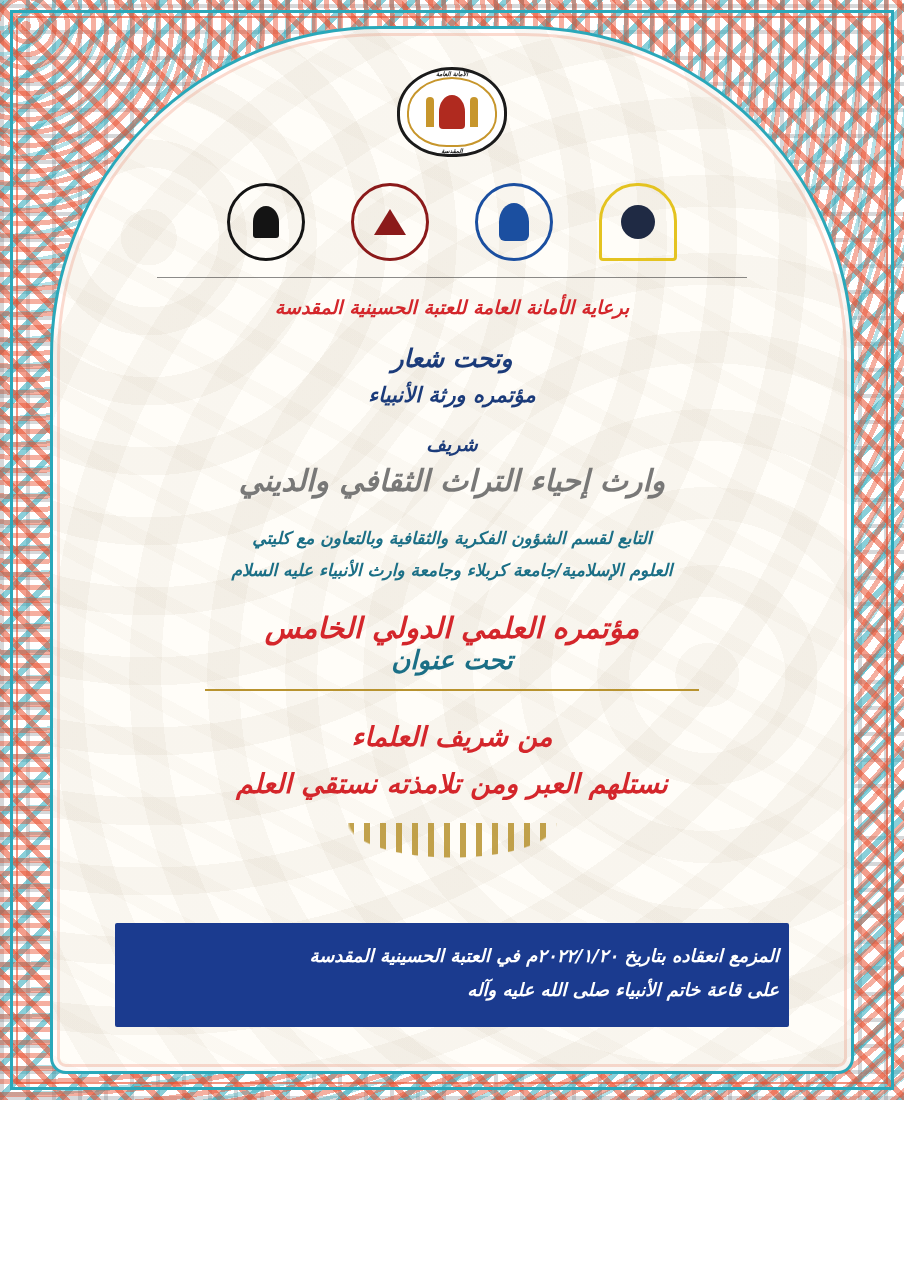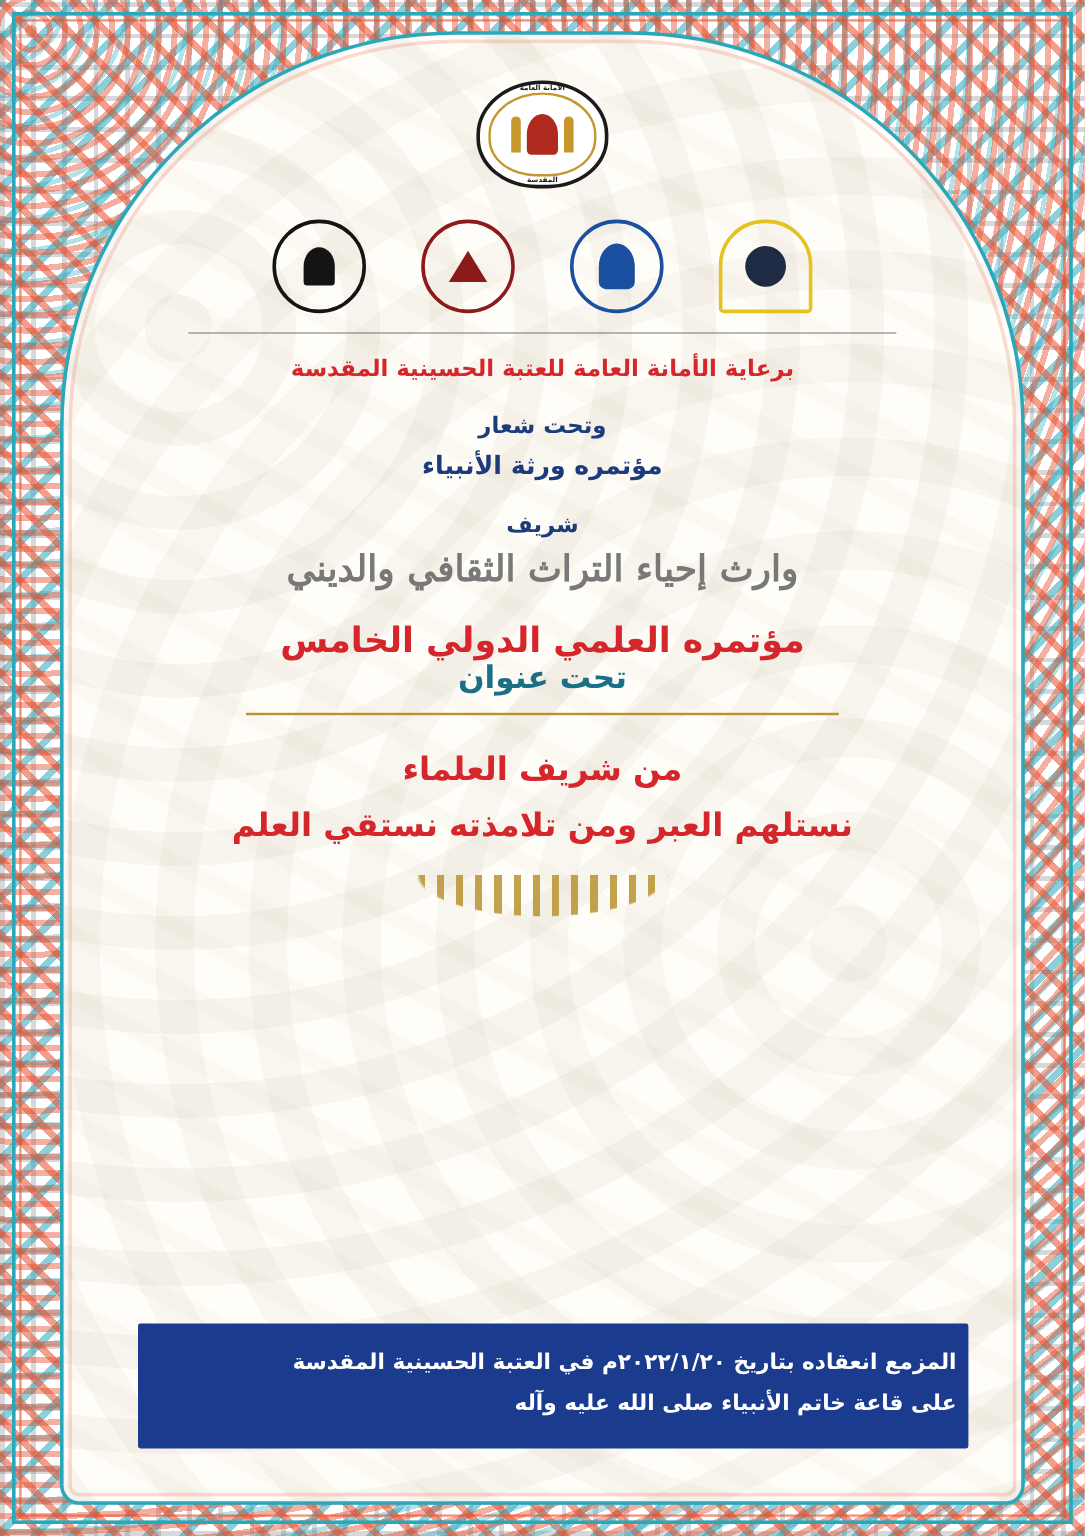--- a/index.html
+++ b/index.html
@@ -7,23 +7,24 @@
     padding: 0;
     background: #ffffff;
   }
   body {
     font-family: "DejaVu Sans", "Liberation Sans", sans-serif;
   }
 
   .poster {
     position: relative;
     width: 904px;
-    height: 1280px;
+    height: 1100px;
     overflow: hidden;
-    background: #fca5a5;
+    background: #fde047;
+    font-style: italic;
   }
 
   
   .geo-border {
     position: absolute;
     inset: 0;
     background:
       repeating-linear-gradient(45deg,  rgba(233,78,45,0.55) 0 6px, transparent 6px 22px),
       repeating-linear-gradient(-45deg, rgba(42,168,186,0.55) 0 6px, transparent 6px 22px),
       repeating-linear-gradient(0deg,   rgba(120,124,130,0.30) 0 4px, transparent 4px 26px),
@@ -209,21 +210,21 @@
   .line-patron{
     margin-top:18px;
     color:#d4262b;
     font-size:19px;
     font-weight:bold;
     letter-spacing:.5px;
   }
   .line-slogan-label{
     margin-top:26px;
     color:#1b3b7a;
-    font-size:19px;
+    font-size:25px;
     font-weight:bold;
   }
   .line-slogan{
     margin-top:10px;
     color:#1b3b7a;
     font-size:21px;
     font-weight:bold;
   }
   .line-holds{
     margin-top:26px;
@@ -284,21 +285,21 @@
       repeating-linear-gradient(90deg, #b8932f 0 6px, transparent 6px 16px);
     -webkit-mask-image: radial-gradient(ellipse at 50% 0%, #000 60%, transparent 62%);
             mask-image: radial-gradient(ellipse at 50% 0%, #000 60%, transparent 62%);
     opacity:.85;
   }
 
   
   .footer-banner{
     position:absolute;
     left:62px;
-    right:44px;
+    right:62px;
     bottom:44px;
     background:#1b3b8f;
     color:#ffffff;
     padding:16px 10px 20px;
     font-size:18px;
     font-weight:bold;
     line-height:1.9;
     border-radius:2px;
   }
   .footer-banner::after{
@@ -357,20 +358,24 @@
       <div class="line-patron">برعاية الأمانة العامة للعتبة الحسينية المقدسة</div>
 
       <div class="line-slogan-label">وتحت شعار</div>
 
       <div class="line-slogan">مؤتمره ورثة الأنبياء</div>
 
       <div class="line-holds">شريف</div>
 
       <div class="center-name">وارث إحياء التراث الثقافي والديني</div>
 
+      <div class="line-affil">
+        <span>التابع لقسم الشؤون الفكرية والثقافية وبالتعاون مع كليتي</span><br>
+        <span>العلوم الإسلامية/جامعة كربلاء وجامعة وارث الأنبياء عليه السلام</span>
+      </div>
 
       <div class="conf-title">مؤتمره العلمي الدولي الخامس</div>
 
       <div class="under-title">تحت عنوان</div>
 
       <div class="rule-gold"></div>
 
       <div class="theme">
         <span>من شريف العلماء</span><br>
         <span>نستلهم العبر ومن تلامذته نستقي العلم</span>

